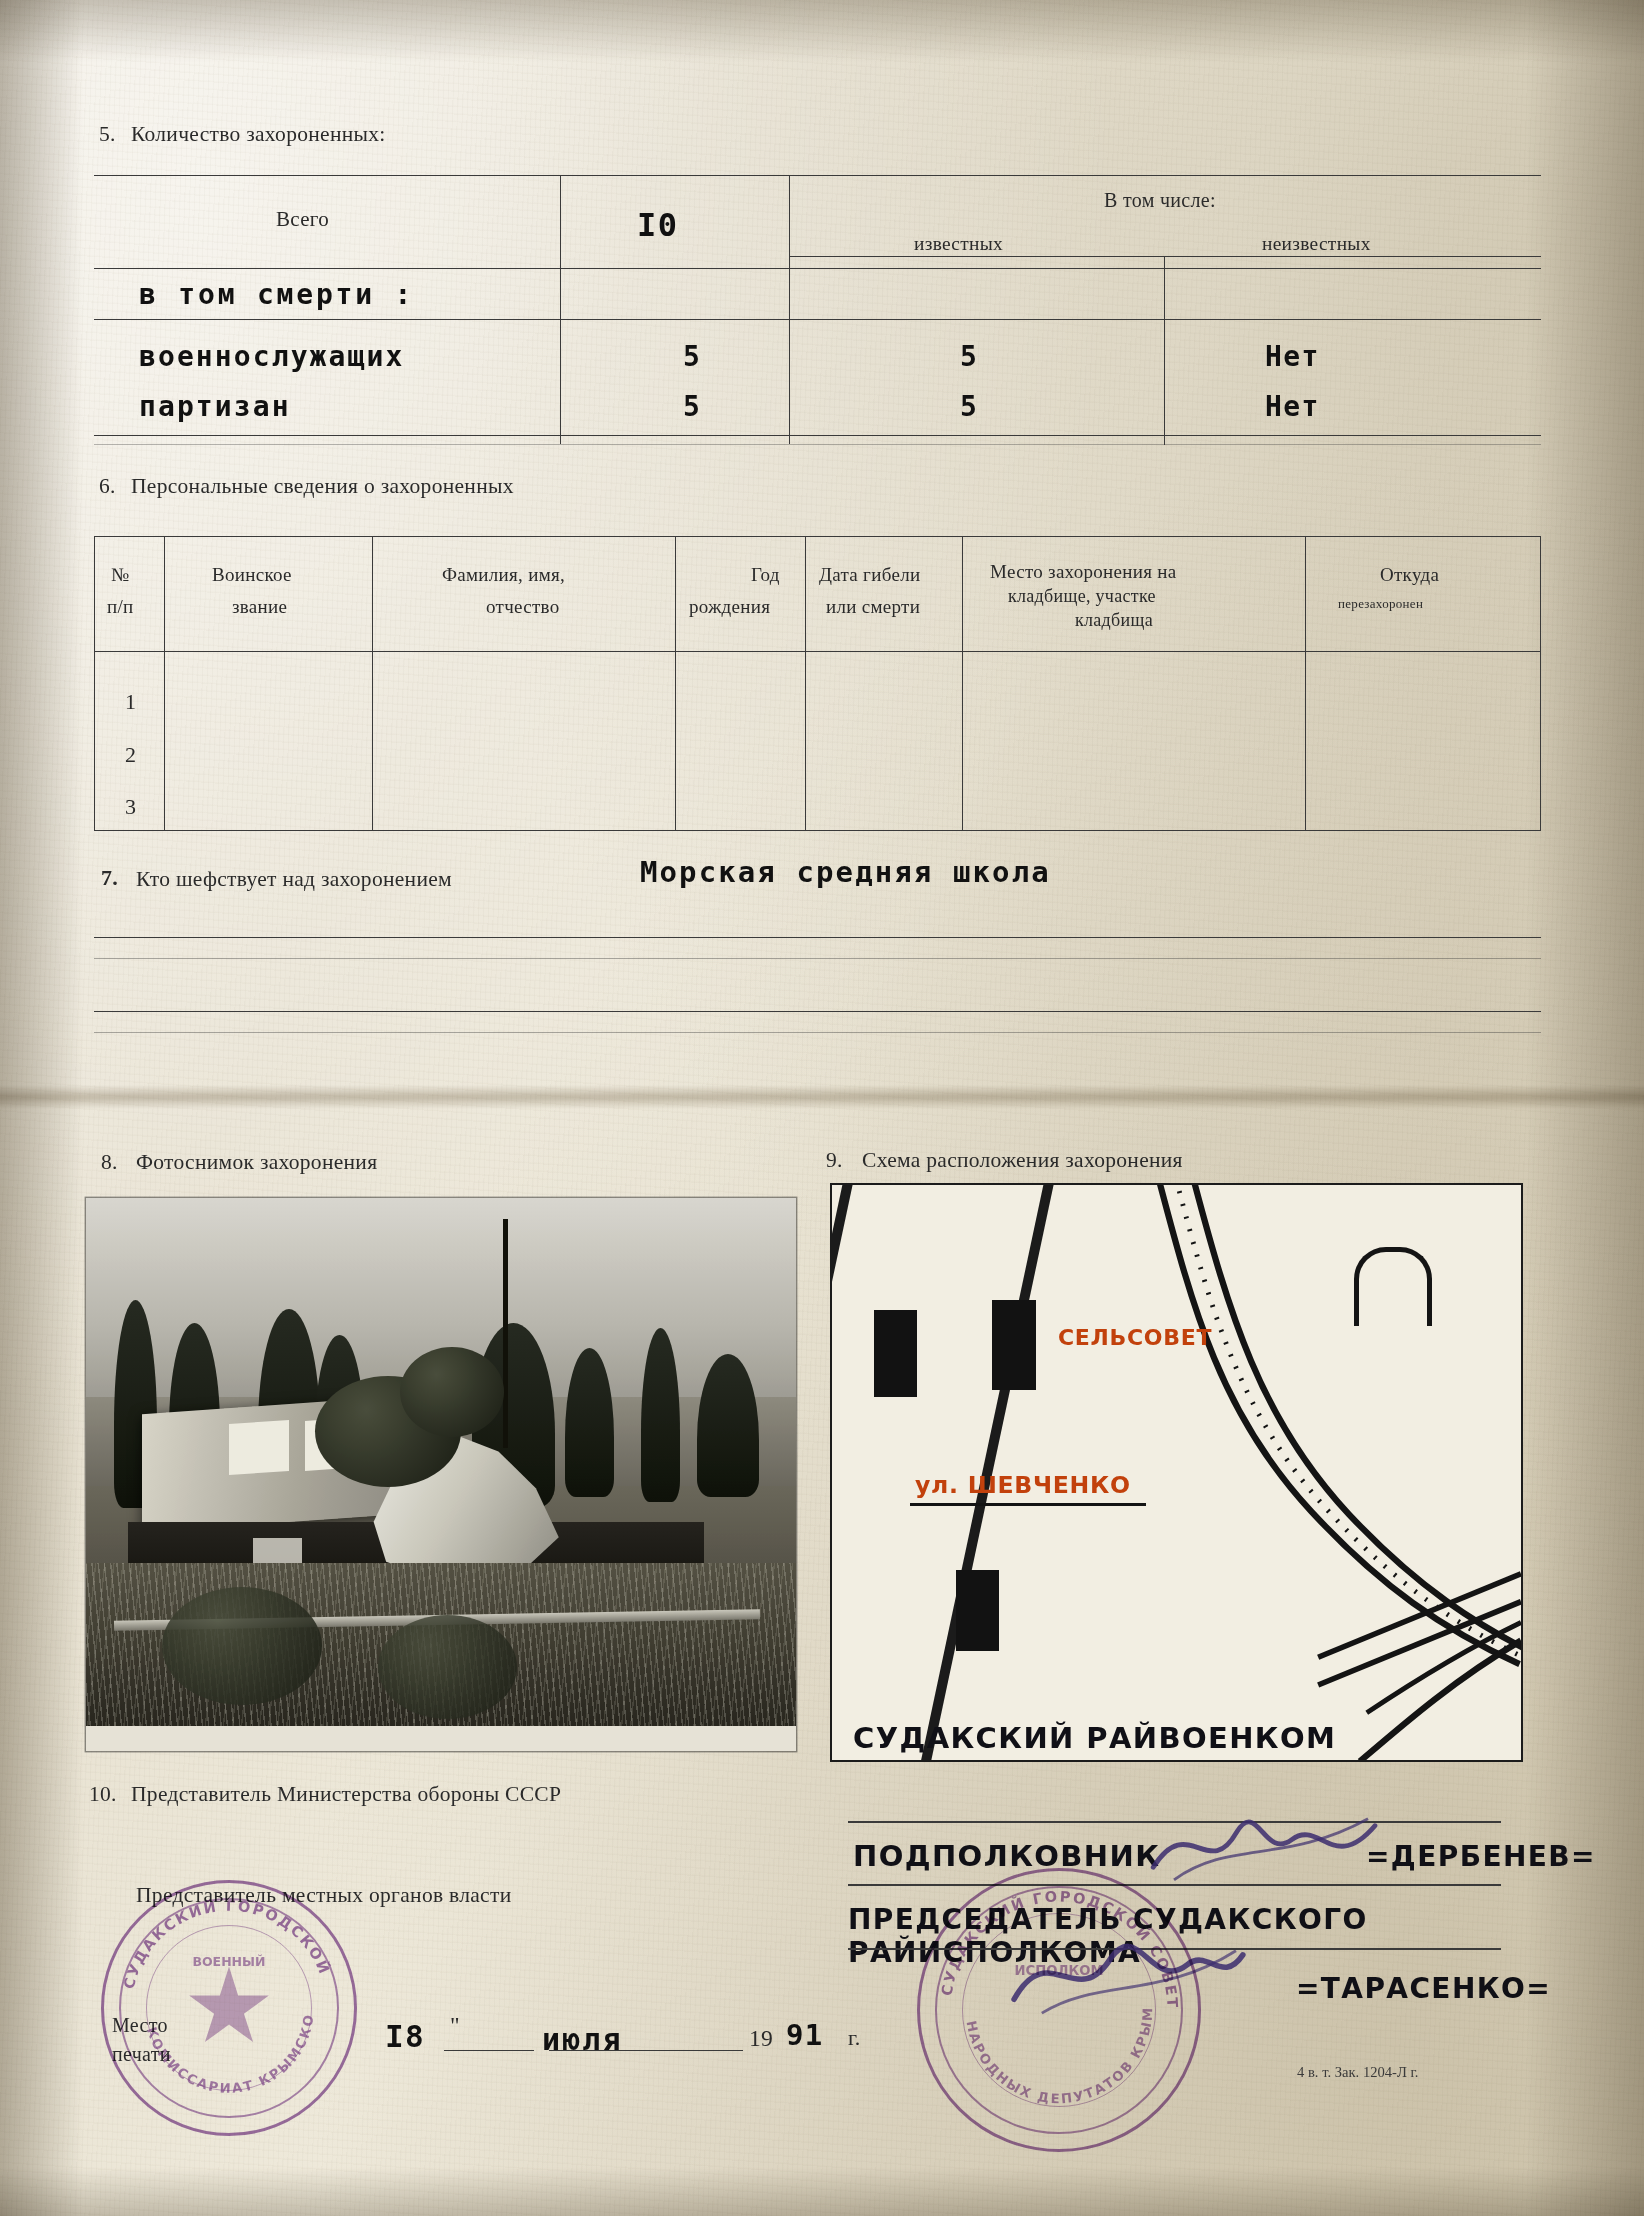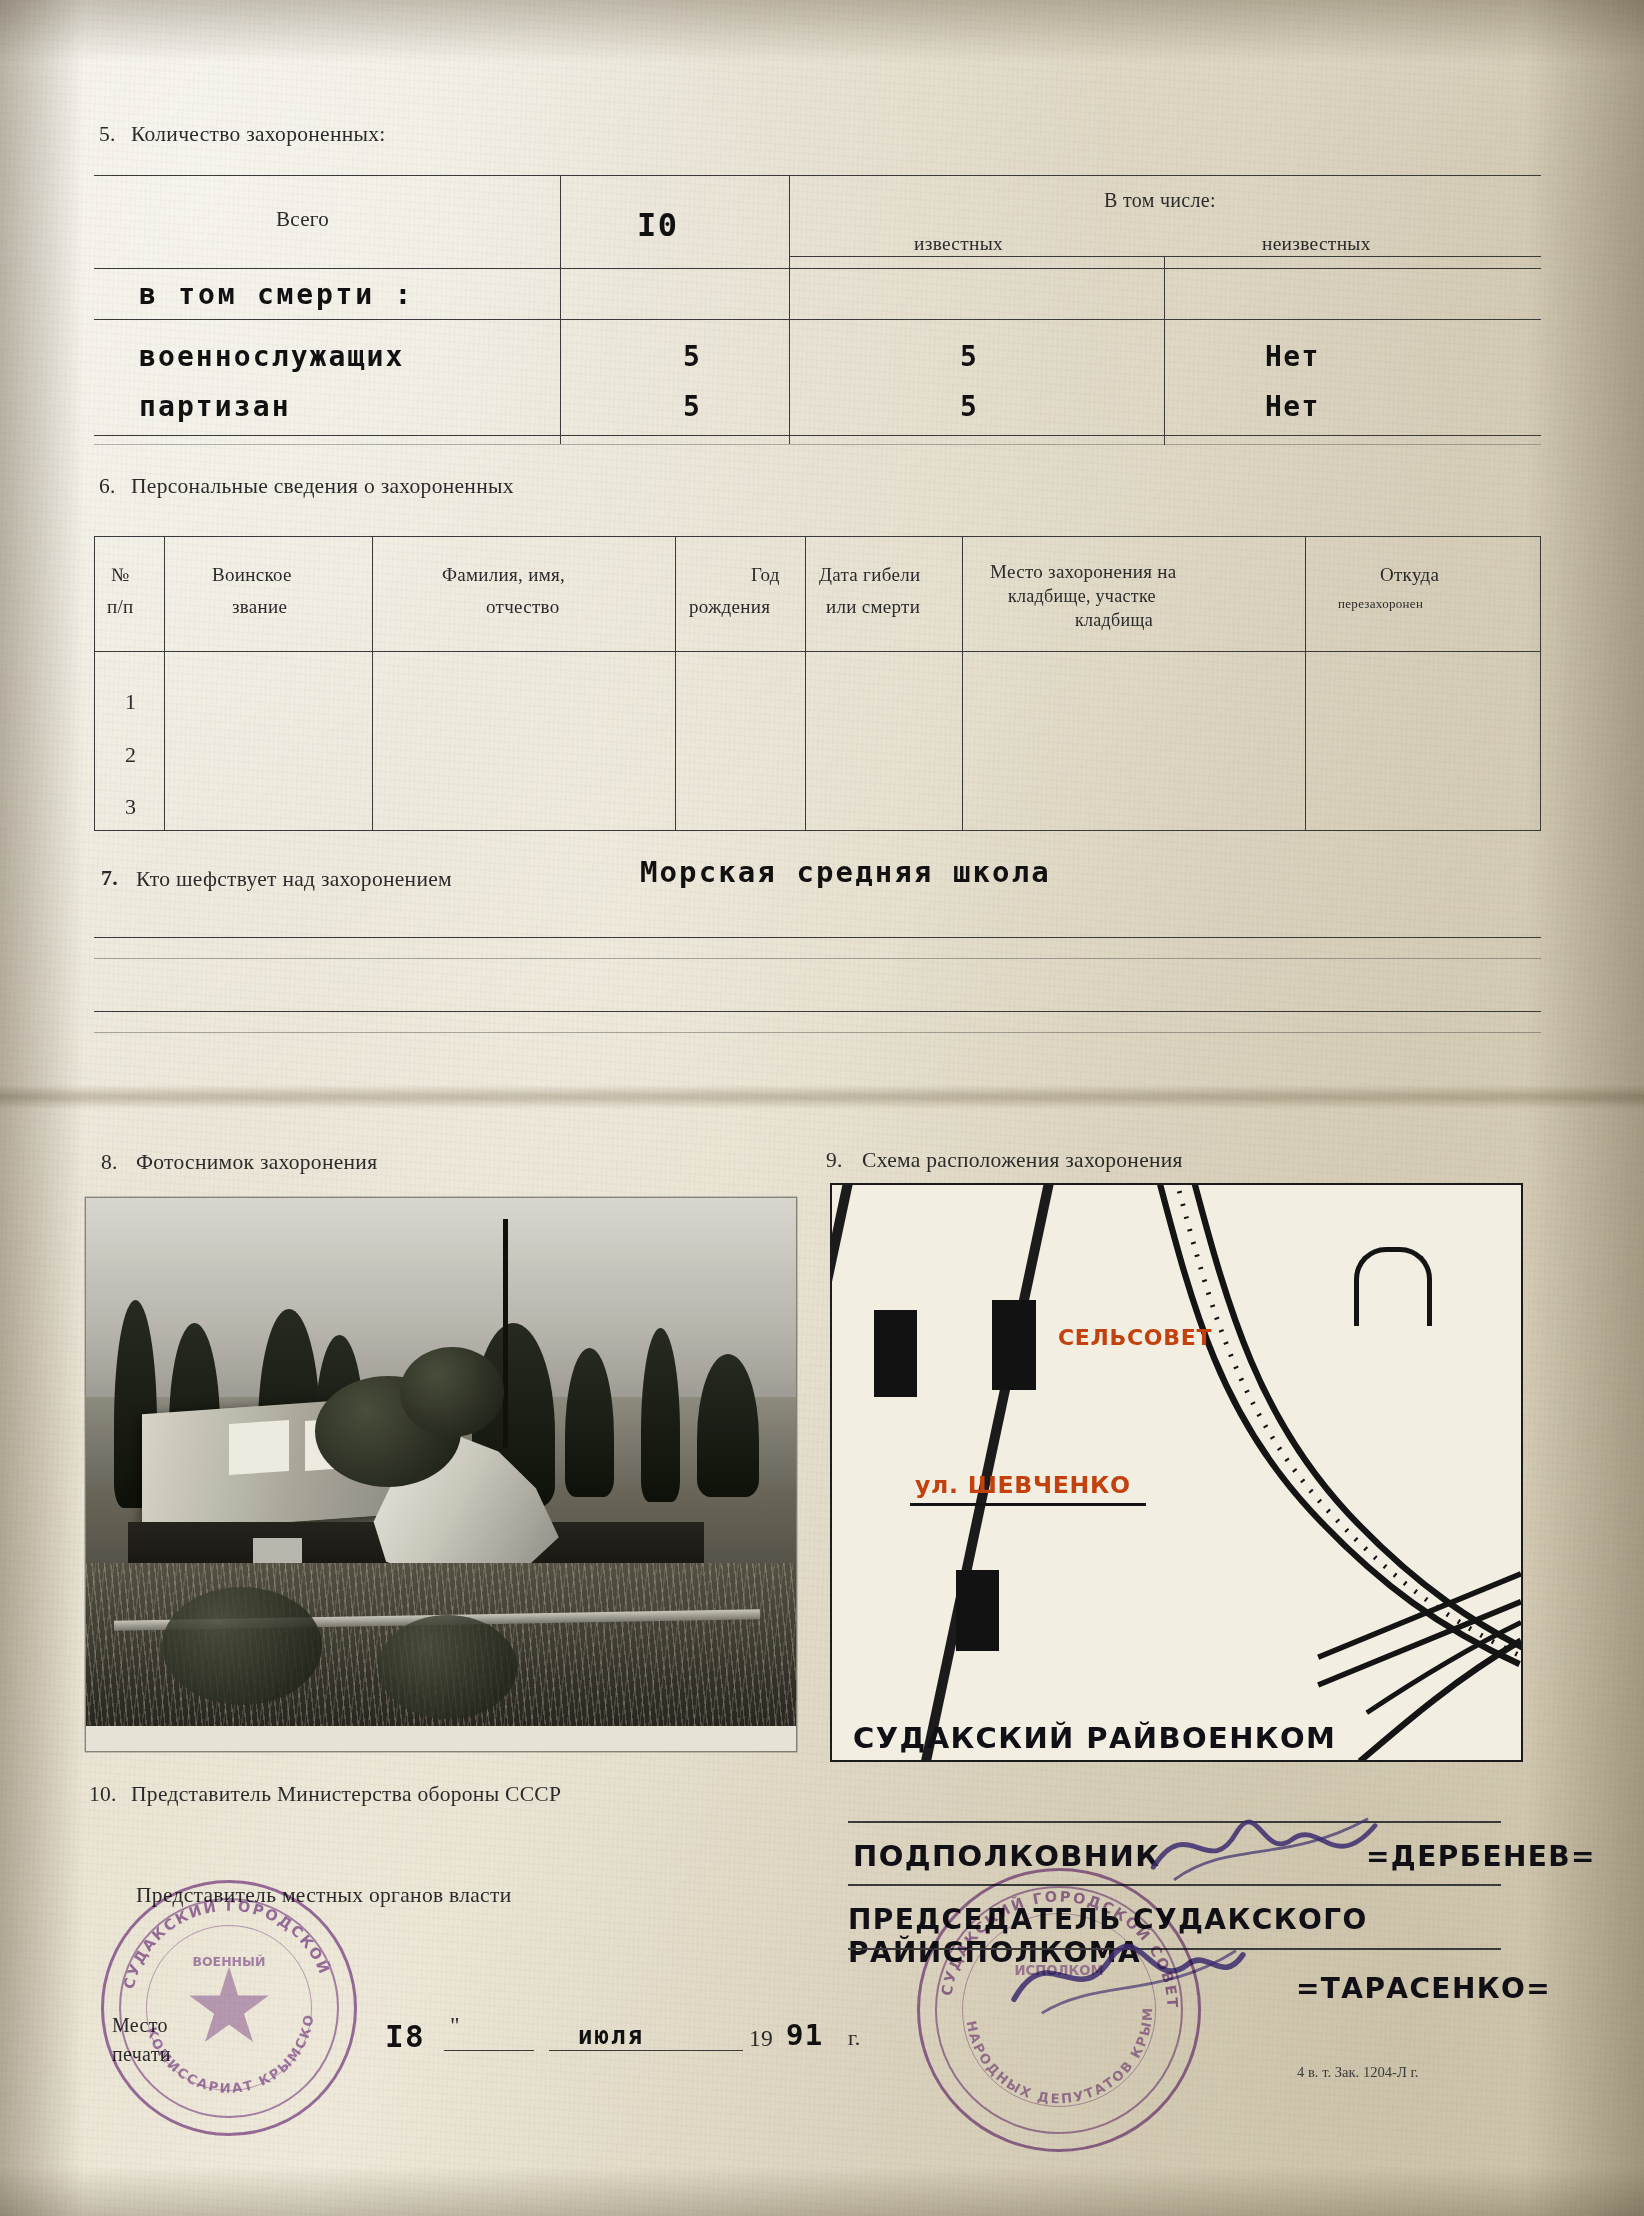--- a/index.html
+++ b/index.html
@@ -298,21 +298,21 @@
   <div class="lbl" style="left:89px; top:1782px; font-size:21.5px;">10.</div>
   <div class="lbl" style="left:131px; top:1782px; font-size:21.5px;">Представитель Министерства обороны СССР</div>
 
   <div class="lbl" style="left:136px; top:1883px; font-size:21.5px;">Представитель местных органов власти</div>
 
   <div class="lbl" style="left:112px; top:2014px; font-size:20px;">Место</div>
   <div class="lbl" style="left:112px; top:2043px; font-size:20px;">печати</div>
 
   <div class="ink" style="left:385px; top:2018px; font-size:31px;">I8</div>
   <div class="lbl" style="left:450px; top:2012px; font-size:23.6px;">"</div>
-  <div class="ink" style="left:542px; top:2022px; font-size:24px; letter-spacing:2.1px;margin-left:36px;">июля</div>
+  <div class="ink" style="left:542px; top:2022px; font-size:30px; letter-spacing:2.1px;">июля</div>
   <div class="lbl" style="left:749px; top:2025px; font-size:23.6px;">19</div>
   <div class="ink" style="left:786px; top:2018px; font-size:29px;">91</div>
   <div class="lbl" style="left:848px; top:2025px; font-size:22px;">г.</div>
 
   <div class="rule" style="left:444px; top:2050px; width:90px; height:1.4px;"></div>
   <div class="rule" style="left:549px; top:2050px; width:194px; height:1.4px;"></div>
 
   <div class="hand-bold" style="left:853px; top:1688px; font-size:29px;margin-top:33px;">СУДАКСКИЙ РАЙВОЕНКОМ</div>
   <div class="rule" style="left:848px; top:1821px; width:653px; height:2.1px;"></div>
 

